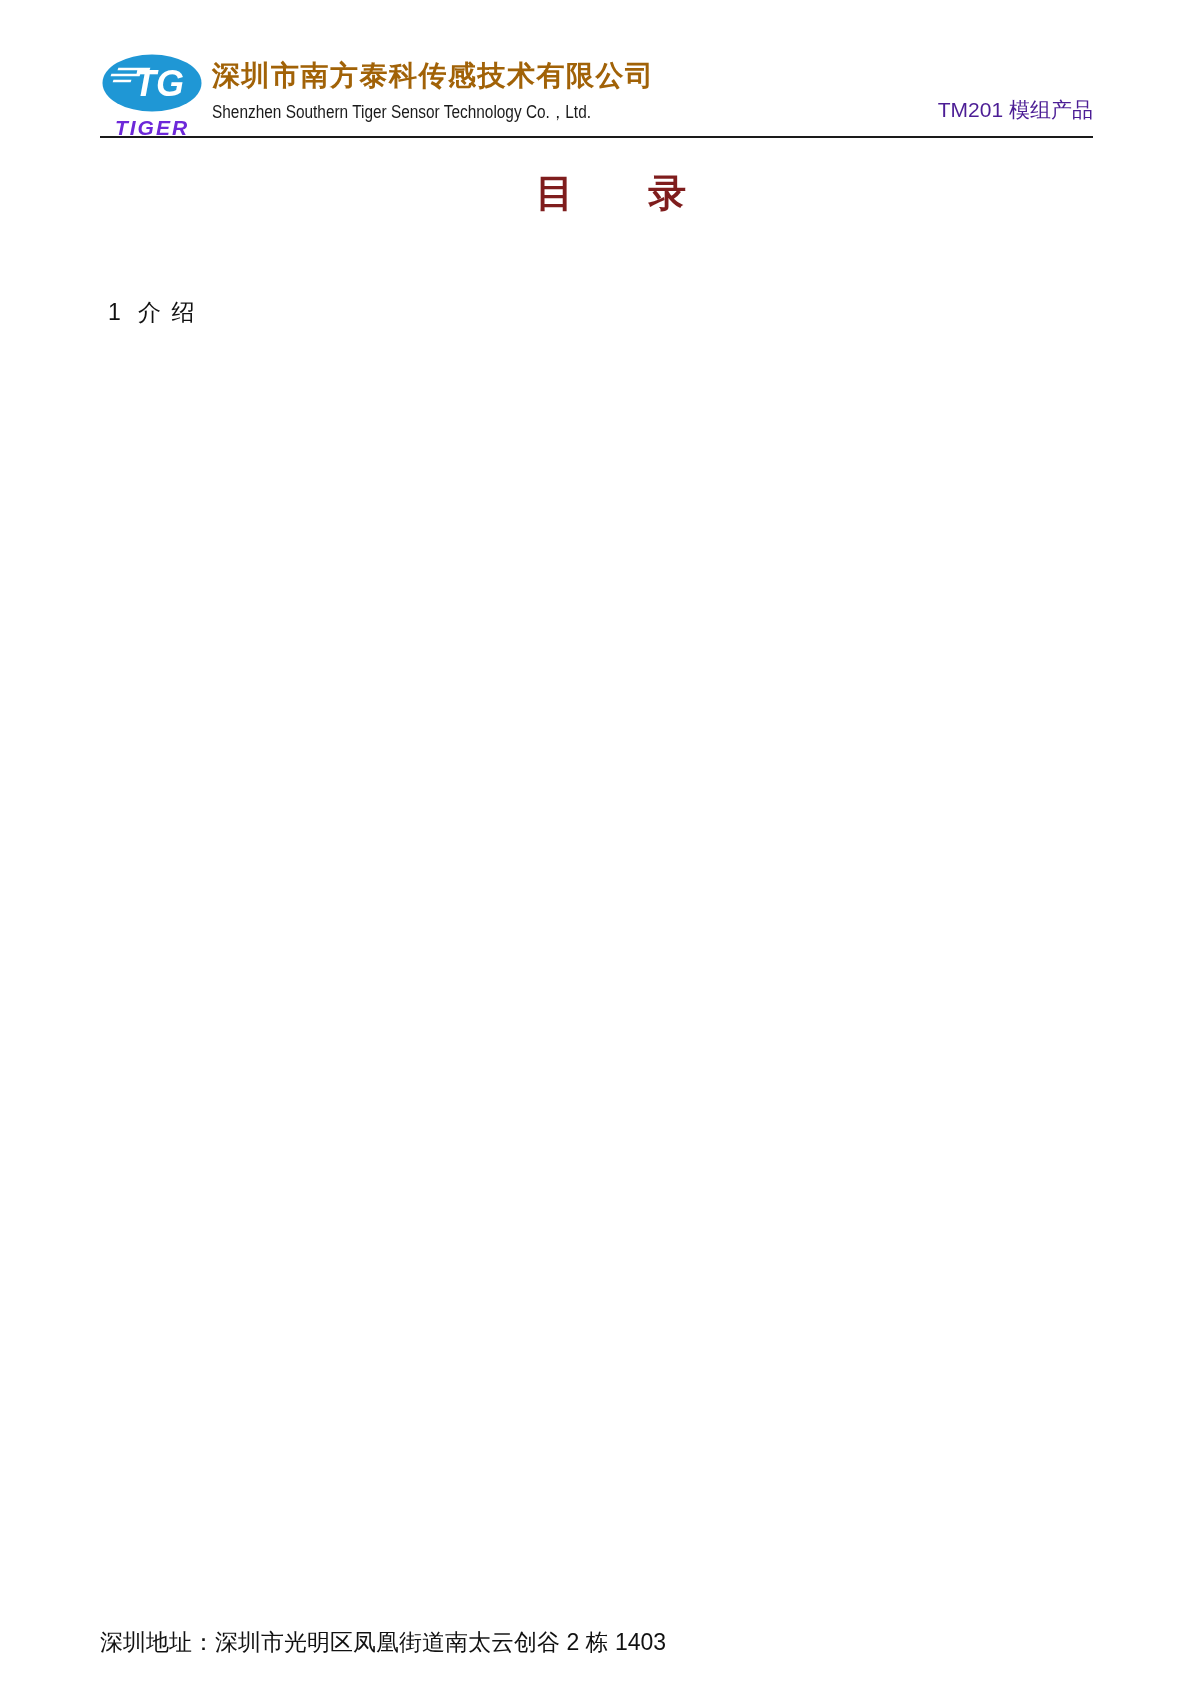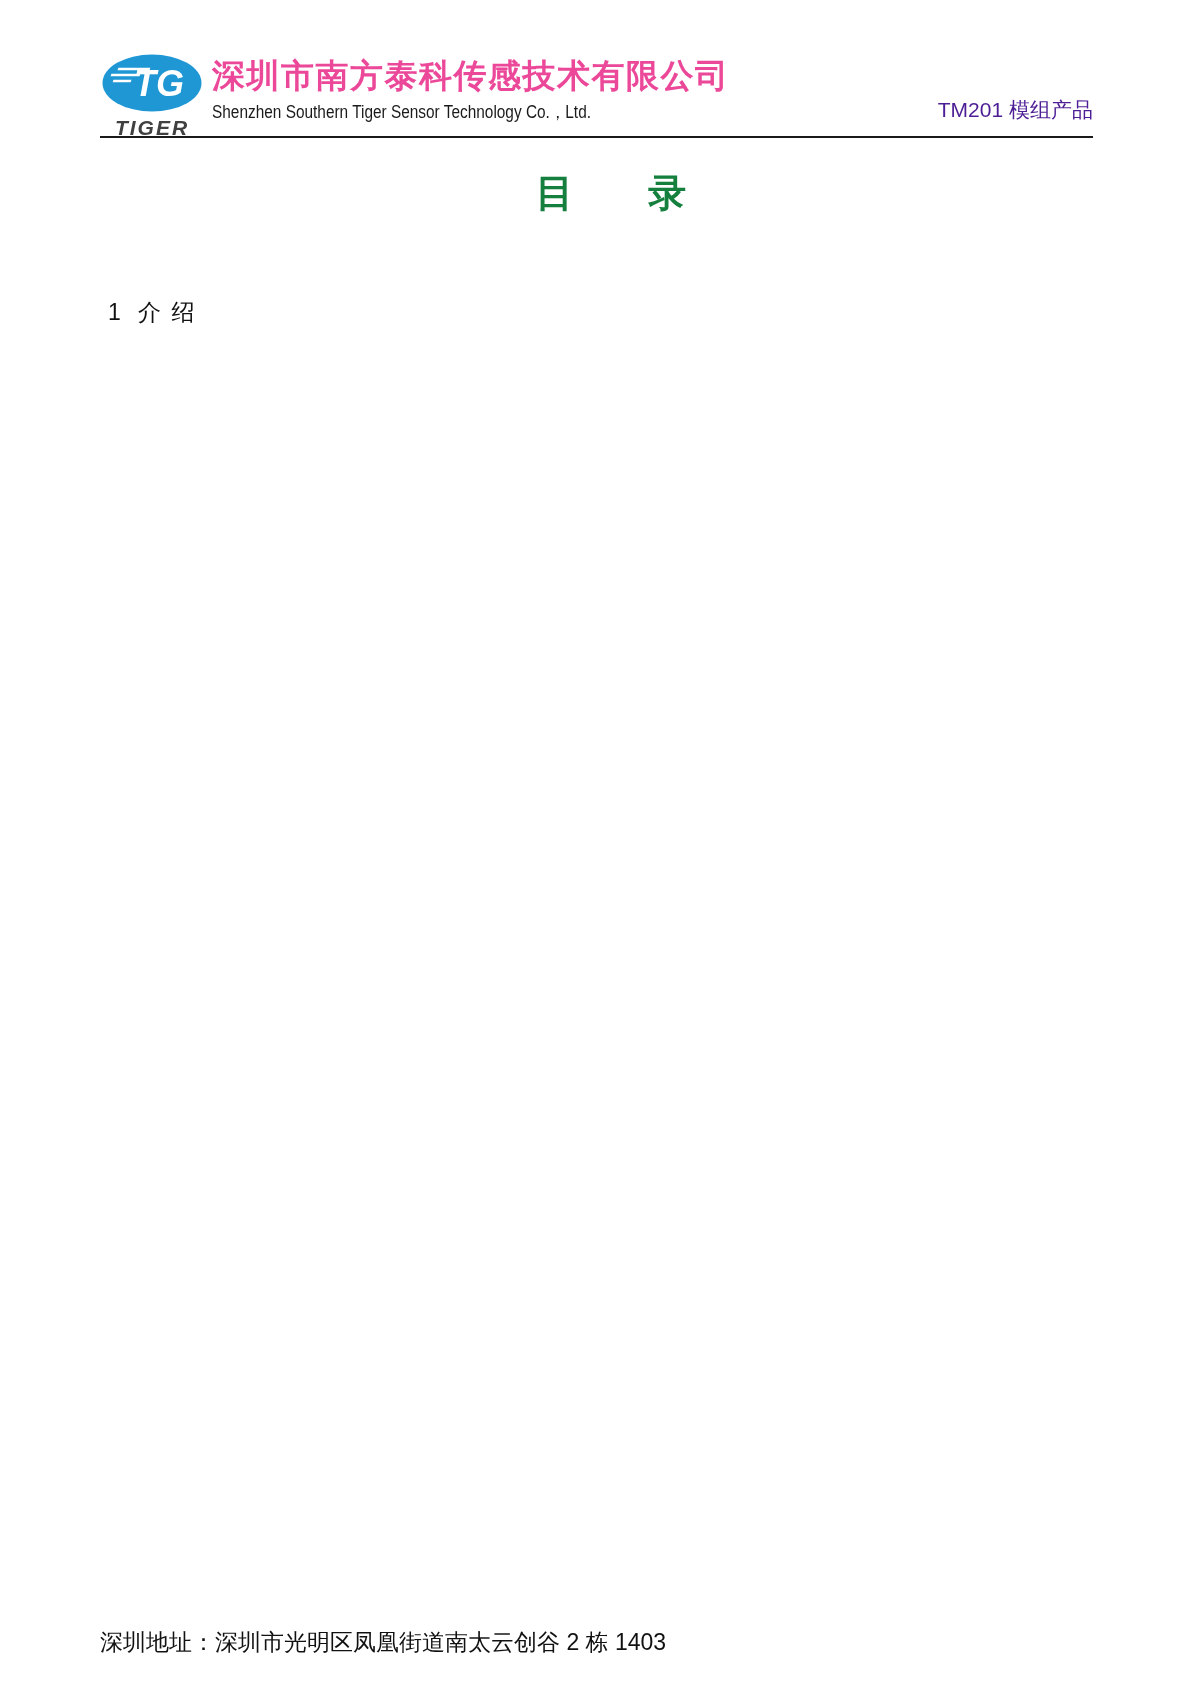--- a/index.html
+++ b/index.html
@@ -18,45 +18,45 @@
     margin: 54px 97px 0 100px;
     display: flex;
     align-items: flex-start;
     border-bottom: 2px solid #1a1a1a;
     padding-bottom: 2px;
     height: 84px;
   }
   .logo-block { width: 104px; flex: 0 0 auto; text-align: center; }
   .logo-brand {
     font-style: italic; font-weight: bold;
-    color: #404040; font-size: 21px; letter-spacing: 2px;
+    color: #6d28d9; font-size: 21px; letter-spacing: 2px;
     line-height: 22px; margin-top: 1px;
   }
   .company { margin-left: 8px; flex: 1 1 auto; }
   .company-cn {
-    font-size: 33px; font-weight: bold; color: #ec4899;
+    font-size: 28px; font-weight: bold; color: #a16207;
     letter-spacing: 1.5px; line-height: 36px; margin-top: 4px;
     white-space: nowrap;
   }
   .company-en {
     font-size: 17.5px; color: #1a1a1a; line-height: 24px;
     transform: scaleX(0.88); transform-origin: left center;
     white-space: nowrap; margin-top: 6px;
   }
   .product {
     flex: 0 0 auto; align-self: flex-end;
     font-size: 21px; color: #4c1d95; margin-bottom: 10px;
     white-space: nowrap;
   }
 
   
   .doc-title {
     margin-top: 30px;
     text-align: center;
-    font-size: 38px; font-weight: bold; color: #15803d;
+    font-size: 38px; font-weight: bold; color: #7f1d1d;
     word-spacing: 64px;
     white-space: pre;
     margin-left: 32px;
   }
 
   
   .toc { margin: 78px 120px 0 108px; }
   .toc-row { display: flex; align-items: baseline; }
 
   .lvl1 { margin-top: 26px; font-size: 23px; line-height: 30px; font-weight: bold; }

